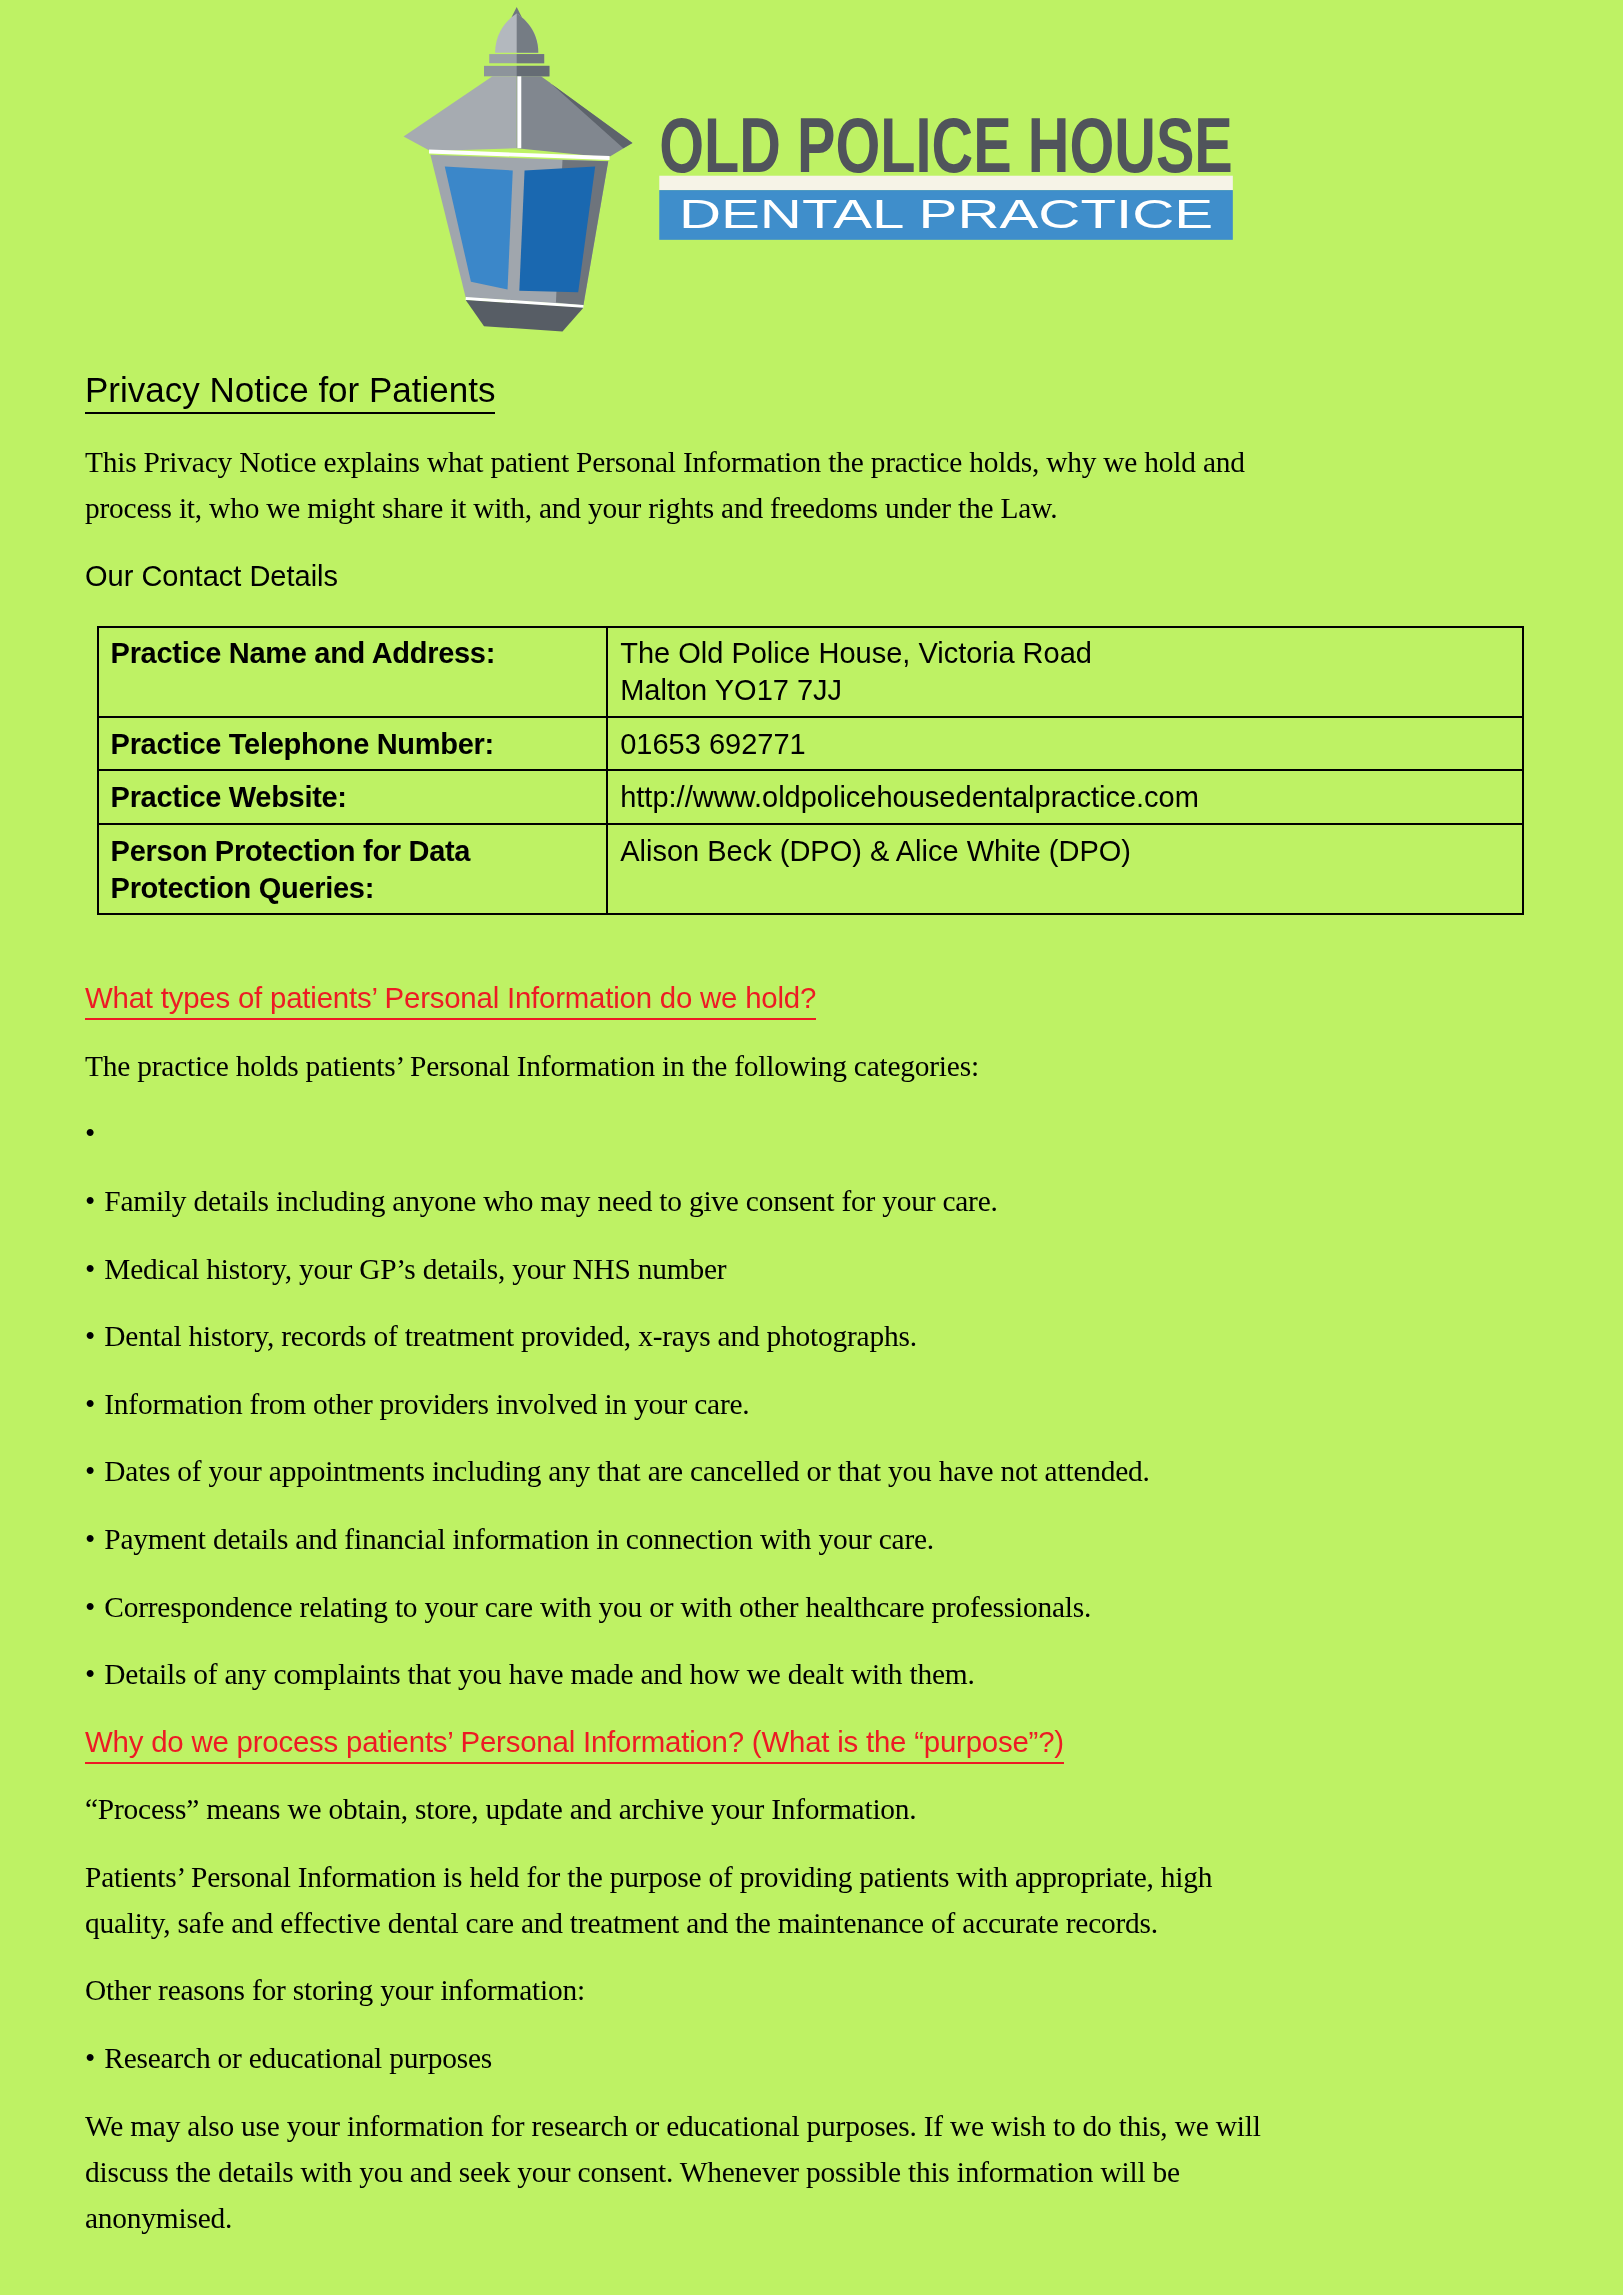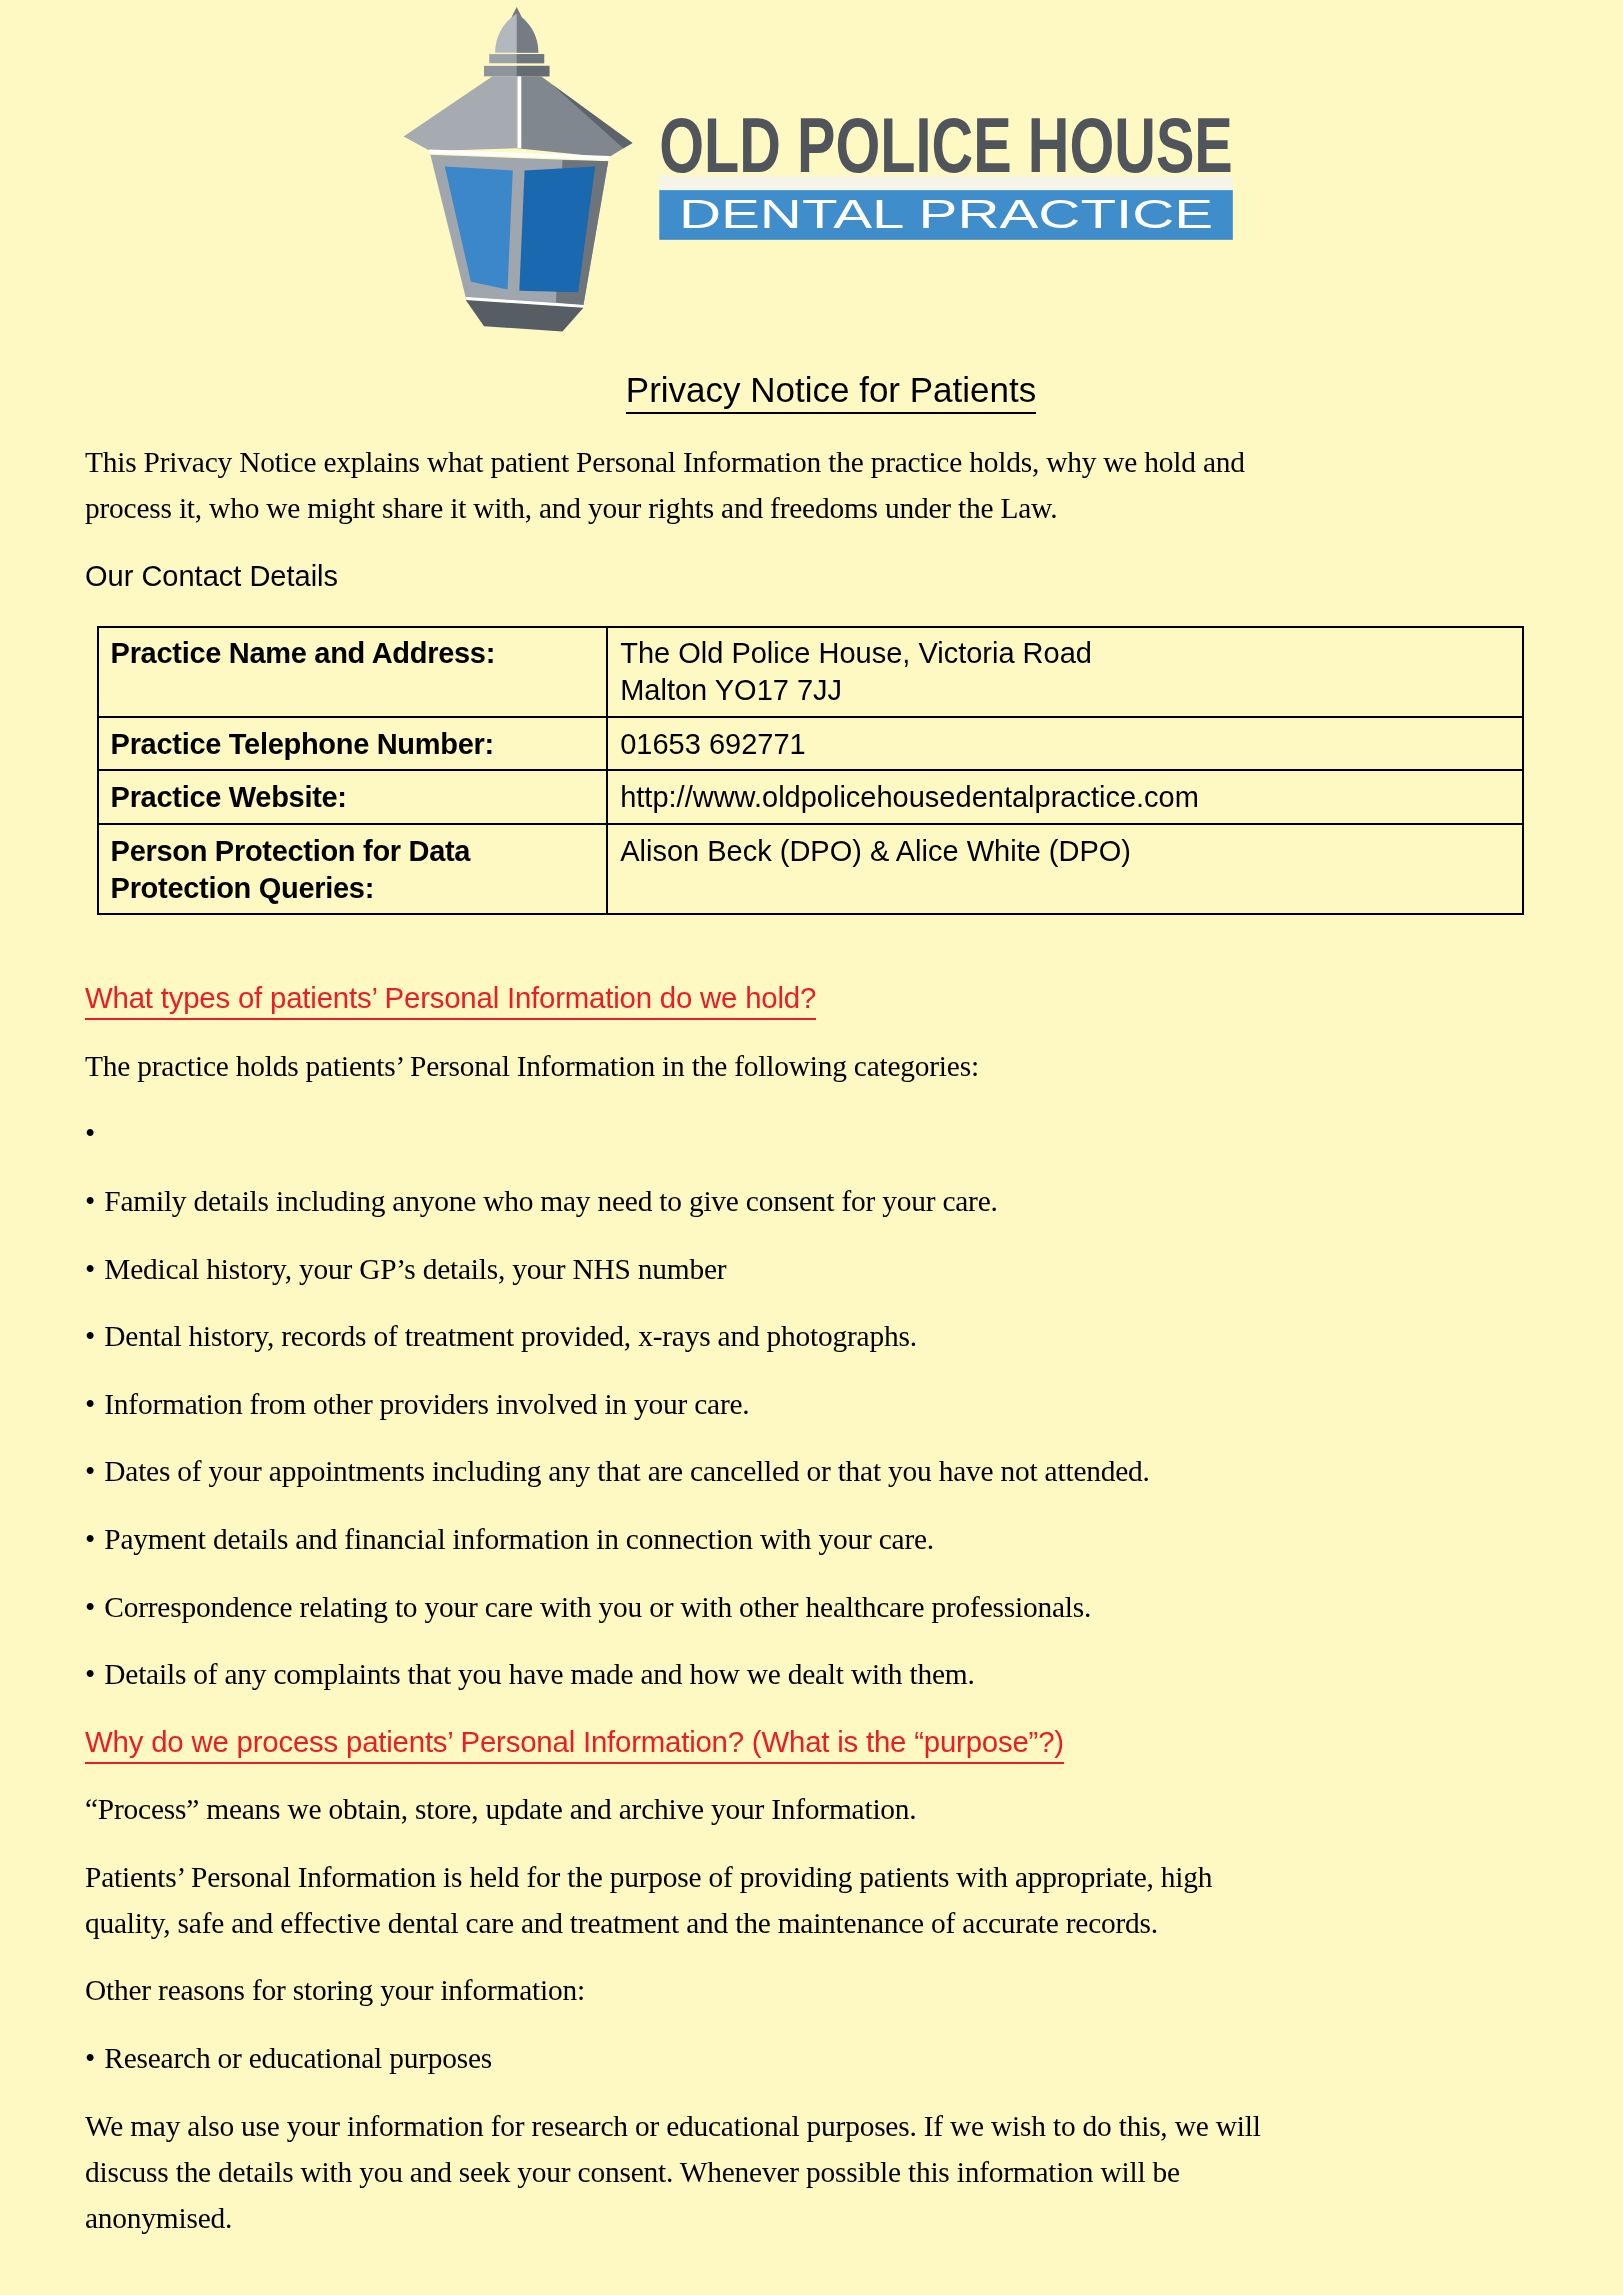--- a/index.html
+++ b/index.html
@@ -1,32 +1,32 @@
 <!DOCTYPE html>
 <html style="font-size:10.5px"><head>
 <meta charset="utf-8">
 <style>
   html,body { margin:0; padding:0; background:#e9e9e9; }
   .page {
     position:relative;
     width:1623px; height:2295px;
-    background:#fef9c3;
+    background:#bef264;
     font-family:"Liberation Sans", sans-serif;
     color:#000;
     overflow:hidden;
     margin:0 auto;
   }
   .logo-wrap { position:relative; height:335px; }
   .logo-wrap svg { position:absolute; left:366px; top:6.5px; }
   .svg-wordmark { font-family:"Liberation Sans", sans-serif; font-weight:bold; }
   .svg-tagline  { font-family:"Liberation Sans", sans-serif; font-weight:normal; }
 
   .content { padding:0 46px 0 85px; }
 
-  h1.doc-title { margin:34px 0 0; text-align:center; font-size:35px; line-height:41px; font-weight:normal; }
+  h1.doc-title { margin:34px 0 0; text-align:left; font-size:35px; line-height:41px; font-weight:normal; }
   h1.doc-title span { border-bottom:2.6px solid #000; padding-bottom:3.3px; }
 
   p, .li { font-size:29.4px; line-height:46px; margin:21.6px 0; letter-spacing:-0.2px;font-family:Liberation Serif, serif; }
   .ml { white-space:pre-line; }
 
   p.intro { margin:29px 0 0; }
   .contact-heading { margin:23.6px 0 0; font-size:29px; line-height:42px; }
 
   table.contact {
     margin:29px 0 0 11.8px;

